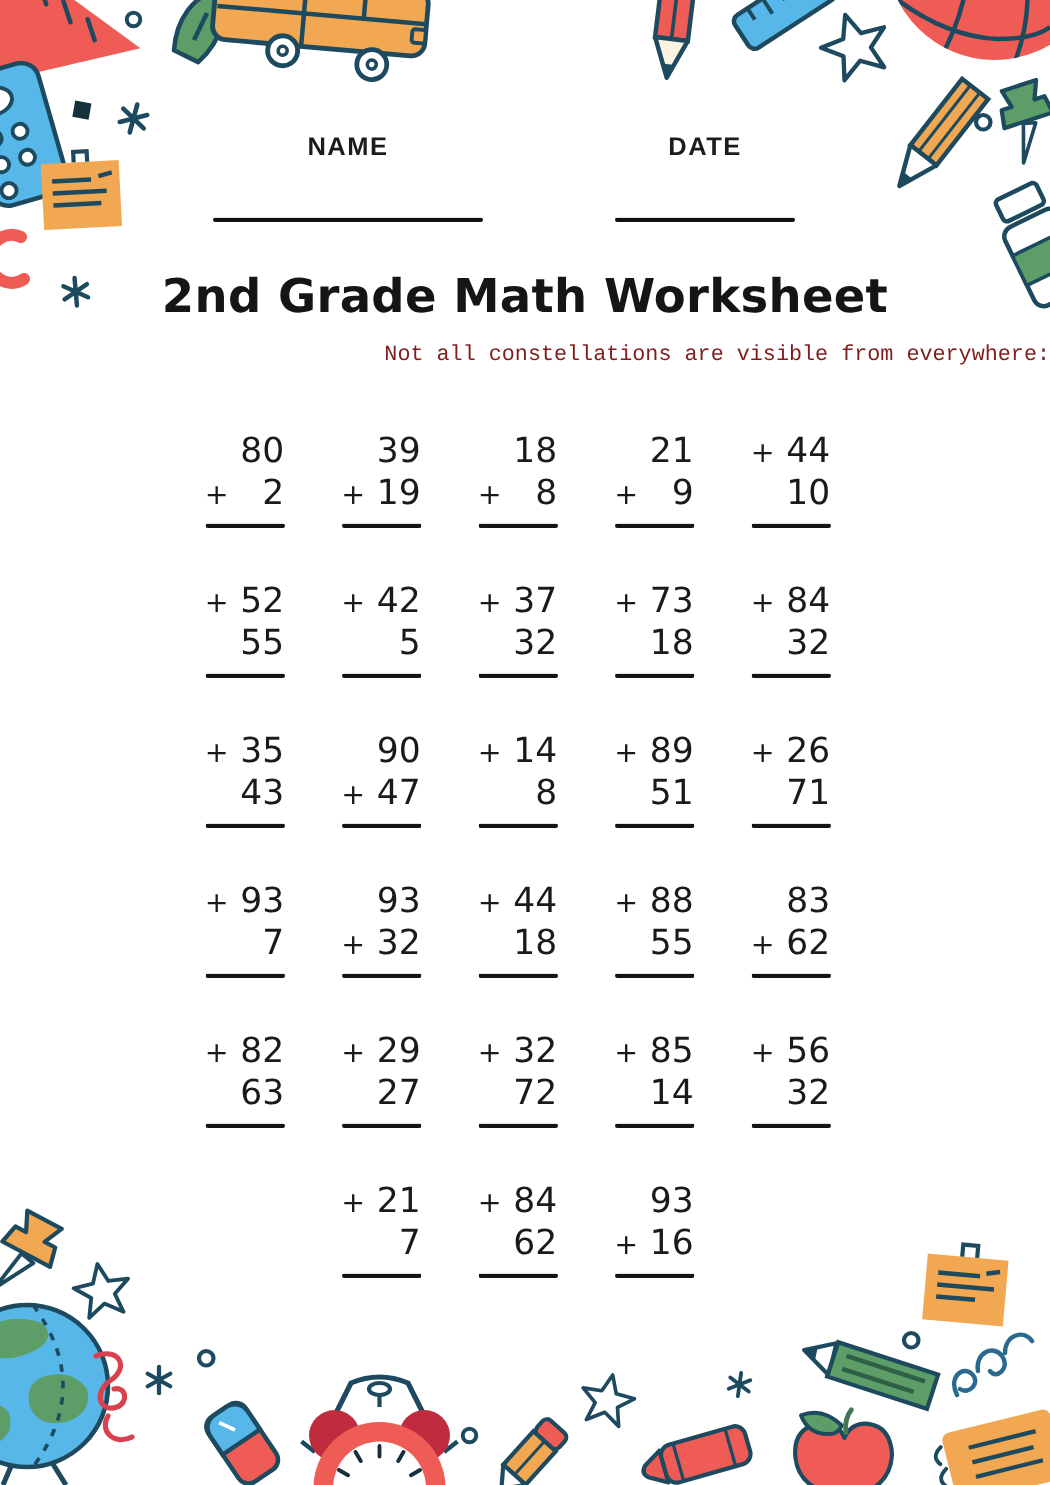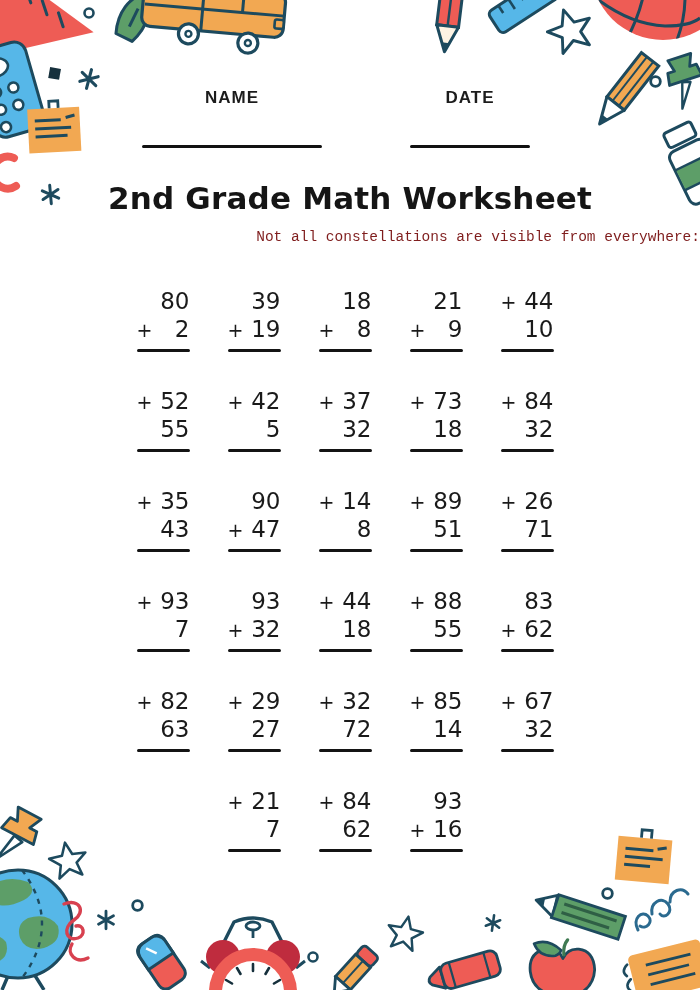--- a/index.html
+++ b/index.html
@@ -506,21 +506,21 @@
           </div>
           <div class="p-line">
             <span class="plus"></span>
             <span class="num">14</span>
           </div>
           <div class="answer-line"></div>
         </div>
         <div class="problem">
           <div class="p-line">
             <span class="plus">+</span>
-            <span class="num">67</span>
+            <span class="num">56</span>
           </div>
           <div class="p-line">
             <span class="plus"></span>
             <span class="num">32</span>
           </div>
           <div class="answer-line"></div>
         </div>
       </div>
       <div class="p-row">
         <div class="problem">

